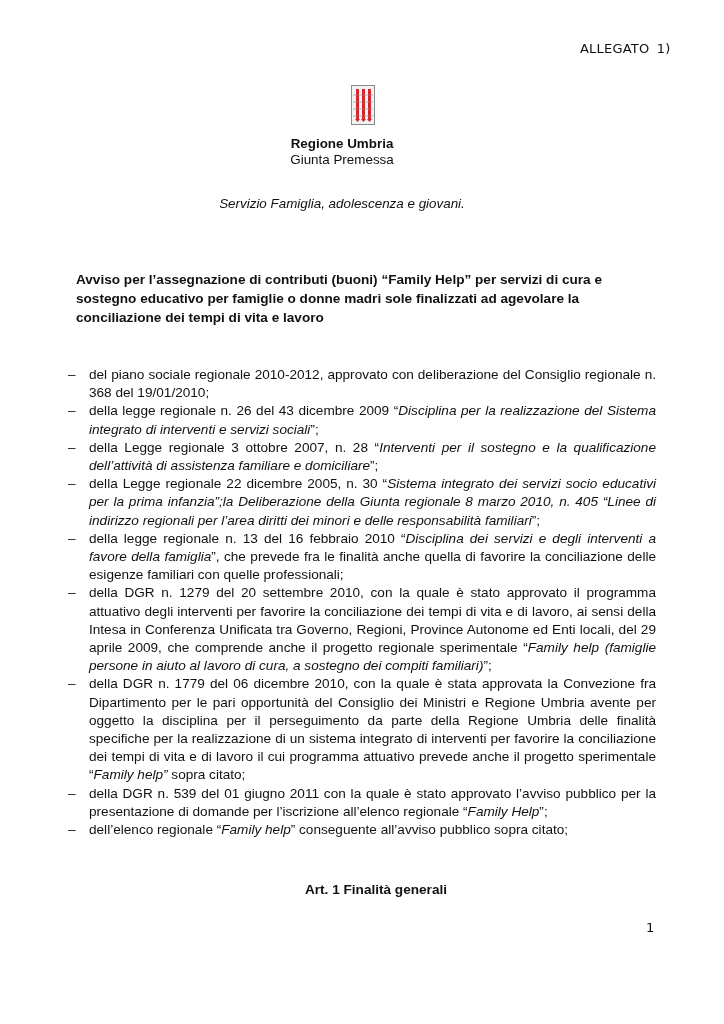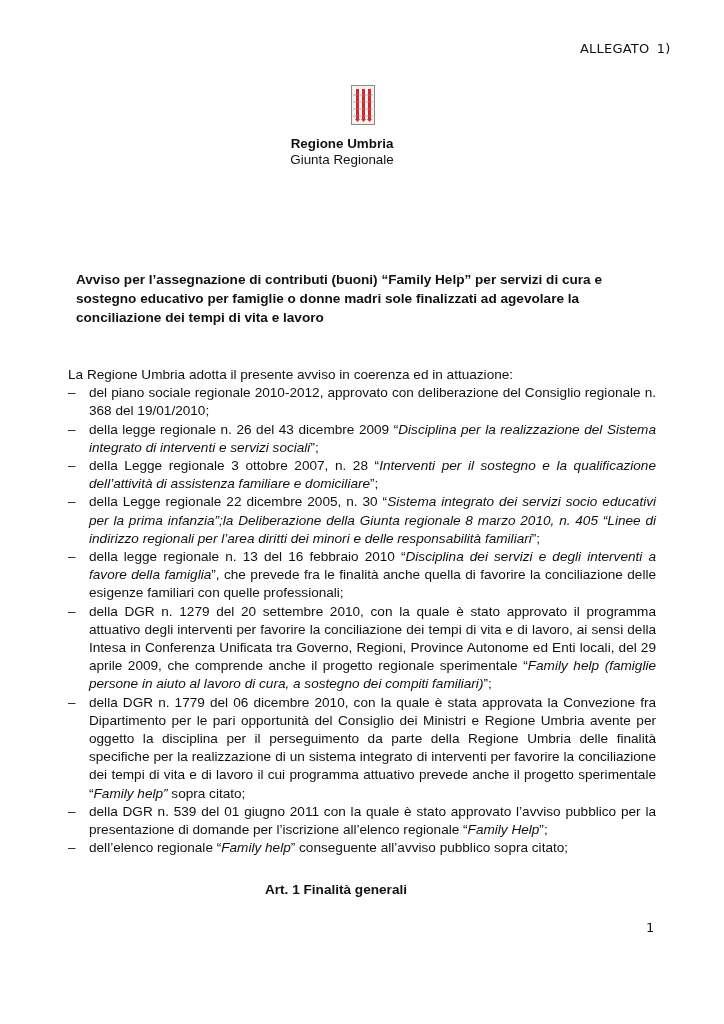--- a/index.html
+++ b/index.html
@@ -12,21 +12,21 @@
   .hdr1 { top: 136px; }
   .hdr1 .b { font-weight: bold; }
   .hdr2 { top: 196px; font-style: italic; }
   .title { position: absolute; left: 68px; width: 590px; top: 270px; font-weight: bold; font-size: 13.6px; line-height: 19px; margin-left: 8px; }
   .premessa { position: absolute; left: 0; width: 724px; top: 337px; text-align: center; font-weight: bold; font-size: 13.6px; }
   .body { position: absolute; left: 68px; width: 588px; top: 366px; font-size: 13.6px; line-height: 18.2px; }
   .intro { margin: 0; }
   ul.list { list-style: none; margin: 0; padding: 0; }
   ul.list li { position: relative; padding-left: 21px; text-align: justify; margin: 0; }
   ul.list li .dash { position: absolute; left: 0; top: 0; }
-  .art { position: absolute; left: 0; width: 672px; top: 882px; text-align: center; font-weight: bold; font-size: 13.6px; }
+  .art { position: absolute; left: 0; width: 672px; top: 882px; text-align: center; font-weight: bold; font-size: 13.6px; padding-left: 40px; }
   .pagenum { position: absolute; left: 646px; top: 920px; font-size: 13px; font-family: "DejaVu Sans", sans-serif; }
   i { font-style: italic; }
 </style>
 </head>
 <body>
 
 <div class="page">
   <div class="allegato">ALLEGATO  1)</div>
 
   <svg class="logo" viewBox="0 0 24 40">
@@ -40,31 +40,31 @@
         <path d="M16 34 L21 34 L18.5 37 Z" fill="#d7262b"></path>
         <line x1="2" x2="22" y1="10" y2="10" stroke="#8a8a8a" stroke-width="0.6"></line>
         <line x1="2" x2="22" y1="17" y2="17" stroke="#8a8a8a" stroke-width="0.6"></line>
         <line x1="2" x2="22" y1="24" y2="24" stroke="#8a8a8a" stroke-width="0.6"></line>
         <line x1="2" x2="22" y1="31" y2="31" stroke="#8a8a8a" stroke-width="0.6"></line>
       </g>
   </svg>
 
   <div class="hdr hdr1">
     <div class="b">Regione Umbria</div>
-    <div>Giunta Regionale</div>
+    <div>Giunta Premessa</div>
   </div>
 
   <div class="hdr hdr2">
+    <div>Servizio Famiglia, adolescenza e giovani.</div>
   </div>
 
   <div class="title">Avviso per l’assegnazione di contributi (buoni) “Family Help” per servizi di cura e sostegno educativo per famiglie o donne madri sole finalizzati ad agevolare la conciliazione dei tempi di vita e lavoro</div>
 
 
   <div class="body">
-    <p class="intro">La Regione Umbria adotta il presente avviso in coerenza ed in attuazione:</p>
     <ul class="list" id="premessa-list">
         <li><span class="dash">–</span><span>del piano sociale regionale 2010-2012, approvato con deliberazione del Consiglio regionale n. 368 del 19/01/2010;</span></li>
         <li><span class="dash">–</span><span>della legge regionale n. 26 del 43 dicembre 2009 “</span><i>Disciplina per la realizzazione del Sistema integrato di interventi e servizi sociali</i><span>”;</span></li>
         <li><span class="dash">–</span><span>della Legge regionale 3 ottobre 2007, n. 28 “</span><i>Interventi per il sostegno e la qualificazione dell’attività di assistenza familiare e domiciliare</i><span>”;</span></li>
         <li><span class="dash">–</span><span>della Legge regionale 22 dicembre 2005, n. 30 “</span><i>Sistema integrato dei servizi socio educativi per la prima infanzia”;la Deliberazione della Giunta regionale 8 marzo 2010, n. 405 “Linee di indirizzo regionali per l’area diritti dei minori e delle responsabilità familiari</i><span>”;</span></li>
         <li><span class="dash">–</span><span>della legge regionale n. 13 del 16 febbraio 2010 “</span><i>Disciplina dei servizi e degli interventi a favore della famiglia</i><span>”, che prevede fra le finalità anche quella di favorire la conciliazione delle esigenze familiari con quelle professionali;</span></li>
         <li><span class="dash">–</span><span>della DGR n. 1279 del 20 settembre 2010, con la quale è stato approvato il programma attuativo degli interventi per favorire la conciliazione dei tempi di vita e di lavoro, ai sensi della Intesa in Conferenza Unificata tra Governo, Regioni, Province Autonome ed Enti locali, del 29 aprile 2009, che comprende anche il progetto regionale sperimentale “</span><i>Family help (famiglie persone in aiuto al lavoro di cura, a sostegno dei compiti familiari)</i><span>”;</span></li>
         <li><span class="dash">–</span><span>della DGR n. 1779 del 06 dicembre 2010, con la quale è stata approvata la Convezione fra Dipartimento per le pari opportunità del Consiglio dei Ministri e Regione Umbria avente per oggetto la disciplina per il perseguimento da parte della Regione Umbria delle finalità specifiche per la realizzazione di un sistema integrato di interventi per favorire la conciliazione dei tempi di vita e di lavoro il cui programma attuativo prevede anche il progetto sperimentale “</span><i>Family help”</i><span> sopra citato;</span></li>
         <li><span class="dash">–</span><span>della DGR n. 539 del 01 giugno 2011 con la quale è stato approvato l’avviso pubblico per la presentazione di domande per l’iscrizione all’elenco regionale “</span><i>Family Help</i><span>”;</span></li>
         <li><span class="dash">–</span><span>dell’elenco regionale “</span><i>Family help</i><span>” conseguente all’avviso pubblico sopra citato;</span></li>

